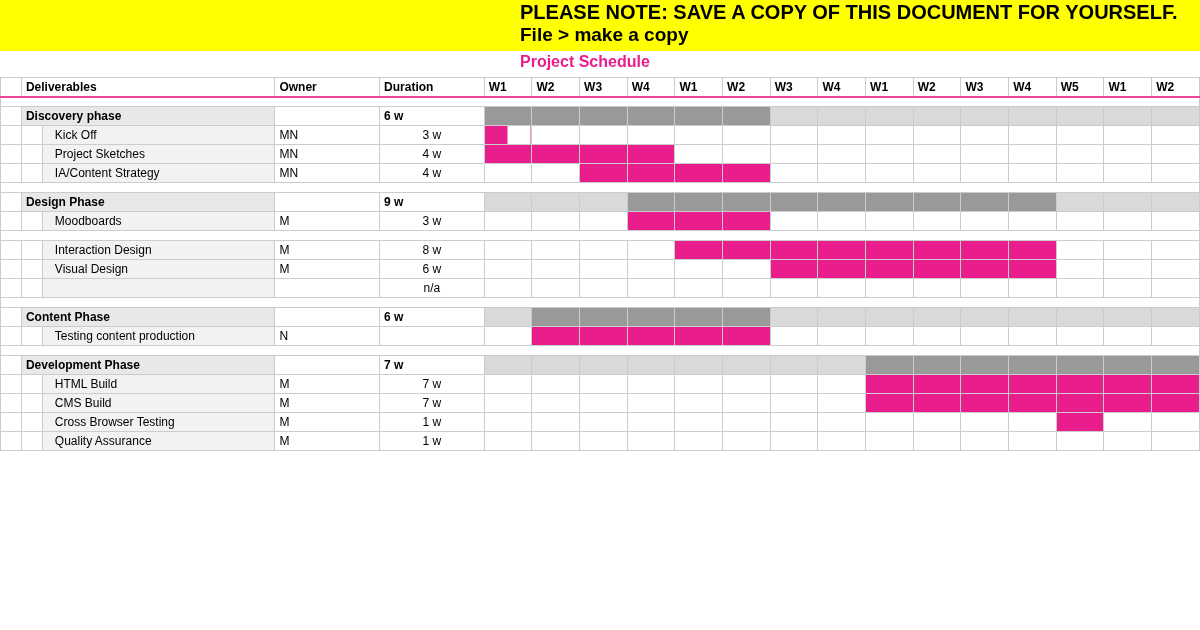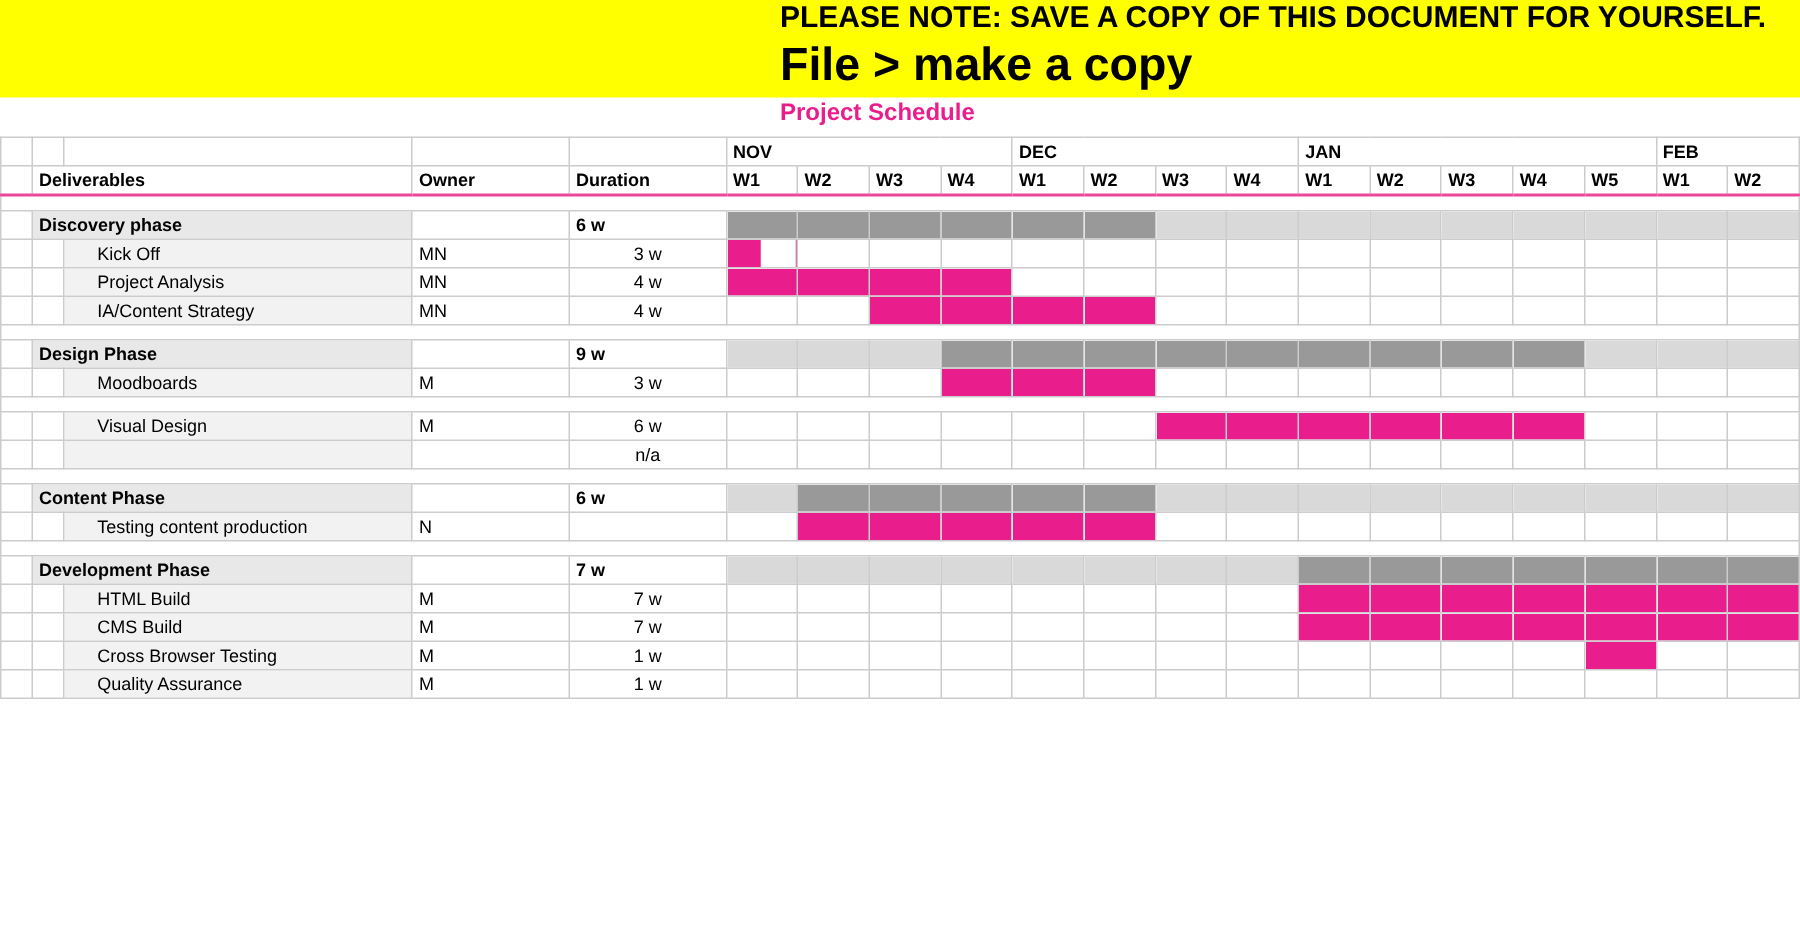--- a/index.html
+++ b/index.html
@@ -22,21 +22,21 @@
   .banner-right {
     flex: 1;
   }
   .banner-note {
     font-size: 20px;
     font-weight: bold;
     color: #000;
     line-height: 1.2;
   }
   .banner-file {
-    font-size: 31px;
+    font-size: 19px;
   }
   .title {
     font-size: 16px;
     font-weight: bold;
     color: #e91e8c;
     margin-left: 520px;
     padding: 2px 0 6px 0;
   }
 
   table.gantt {
@@ -69,21 +69,21 @@
   }
   .week-hdr {
     background: #fff;
     border-bottom: 2px solid #000;
   }
 
   .phase-row td { font-weight: bold; }
   .phase-row .col-dur { font-weight: bold; }
   .task-row .col-dur { text-align: center; }
   .phase-row .phase-name { background: #e8e8e8; }
-  .task-row .task-name { background: #f2f2f2; padding-left: 22px; font-weight: normal; }
+  .task-row .task-name { background: #f2f2f2; padding-left: 12px; font-weight: normal; }
 
   .bar-gray { background: #999999; }
   .bar-pink { background: #e91e8c; }
   .bar-ltgray { background: #d9d9d9; }
 
   .spacer-row td { height: 10px; padding: 0; }
 
   .row-heads td { border-bottom: 2px solid #ec4899; font-weight: bold; }
 </style>
 </head>
@@ -116,31 +116,20 @@
       <col class="col-wk">
     <col class="col-wk">
       <col class="col-wk">
       <col class="col-wk">
       <col class="col-wk">
       <col class="col-wk">
     <col class="col-wk">
       <col class="col-wk">
   </colgroup>
   <tbody id="gantt-body">
-      <tr>
-        <td class="col-stub"></td>
-        <td class="col-stub2"></td>
-        <td class="col-name"></td>
-        <td class="col-owner"></td>
-        <td class="col-dur"></td>
-        <td class="month-hdr" colspan="4">NOV</td>
-        <td class="month-hdr" colspan="4">DEC</td>
-        <td class="month-hdr" colspan="5">JAN</td>
-        <td class="month-hdr" colspan="2">FEB</td>
-      </tr>
       <tr class="row-heads">
         <td class="col-stub"></td>
         <td class="col-name" colspan="2" style="font-weight: bold;">Deliverables</td>
         <td class="col-owner" style="font-weight:bold">Owner</td>
         <td class="col-dur" style="font-weight:bold">Duration</td>
         <td class="week-hdr">W1</td>
         <td class="week-hdr">W2</td>
         <td class="week-hdr">W3</td>
         <td class="week-hdr">W4</td>
         <td class="week-hdr">W1</td>
@@ -197,21 +186,21 @@
         <td class="col-wk"></td>
         <td class="col-wk"></td>
         <td class="col-wk"></td>
         <td class="col-wk"></td>
         <td class="col-wk"></td>
         <td class="col-wk"></td>
       </tr>
       <tr class="task-row">
         <td class="col-stub"></td>
         <td class="col-stub2"></td>
-        <td class="col-name task-name">Project Analysis</td>
+        <td class="col-name task-name">Project Sketches</td>
         <td class="col-owner">MN</td>
         <td class="col-dur">4 w</td>
         <td class="col-wk bar-pink"></td>
         <td class="col-wk bar-pink"></td>
         <td class="col-wk bar-pink"></td>
         <td class="col-wk bar-pink"></td>
         <td class="col-wk"></td>
         <td class="col-wk"></td>
         <td class="col-wk"></td>
         <td class="col-wk"></td>
@@ -290,20 +279,42 @@
         <td class="col-wk"></td>
         <td class="col-wk"></td>
         <td class="col-wk"></td>
       </tr>
       <tr class="spacer-row">
         <td colspan="20"></td>
       </tr>
       <tr class="task-row">
         <td class="col-stub"></td>
         <td class="col-stub2"></td>
+        <td class="col-name task-name">Interaction Design</td>
+        <td class="col-owner">M</td>
+        <td class="col-dur">8 w</td>
+        <td class="col-wk"></td>
+        <td class="col-wk"></td>
+        <td class="col-wk"></td>
+        <td class="col-wk"></td>
+        <td class="col-wk bar-pink"></td>
+        <td class="col-wk bar-pink"></td>
+        <td class="col-wk bar-pink"></td>
+        <td class="col-wk bar-pink"></td>
+        <td class="col-wk bar-pink"></td>
+        <td class="col-wk bar-pink"></td>
+        <td class="col-wk bar-pink"></td>
+        <td class="col-wk bar-pink"></td>
+        <td class="col-wk"></td>
+        <td class="col-wk"></td>
+        <td class="col-wk"></td>
+      </tr>
+      <tr class="task-row">
+        <td class="col-stub"></td>
+        <td class="col-stub2"></td>
         <td class="col-name task-name">Visual Design</td>
         <td class="col-owner">M</td>
         <td class="col-dur">6 w</td>
         <td class="col-wk"></td>
         <td class="col-wk"></td>
         <td class="col-wk"></td>
         <td class="col-wk"></td>
         <td class="col-wk"></td>
         <td class="col-wk"></td>
         <td class="col-wk bar-pink"></td>

